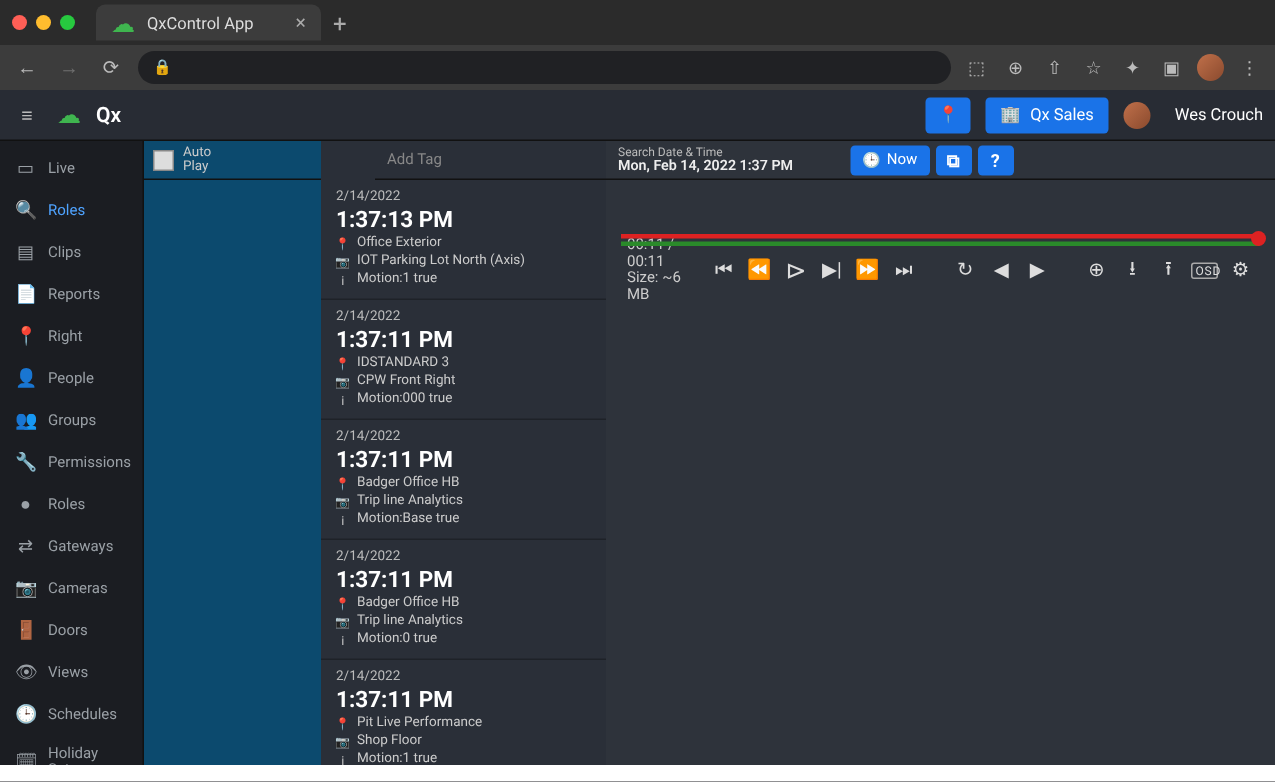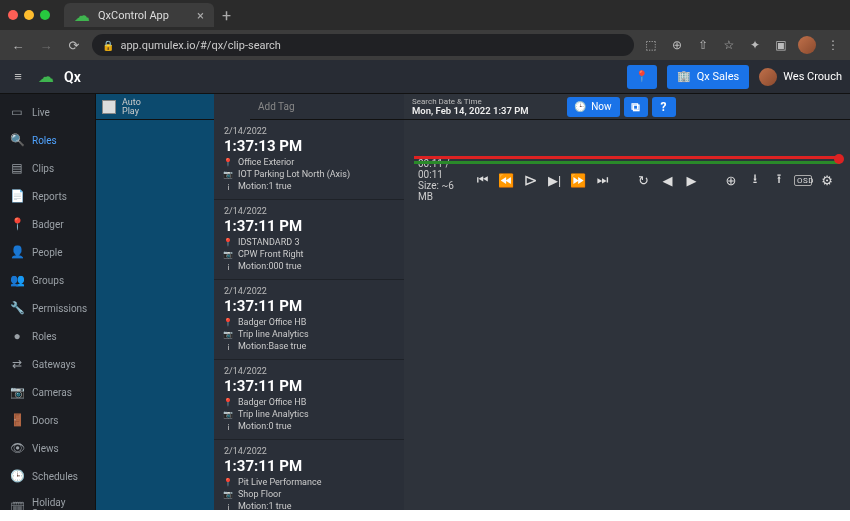--- a/index.html
+++ b/index.html
@@ -90,21 +90,21 @@
   color: #fff;
   height: 24px;
   display: flex;
   align-items: center;
   padding: 0 10px;
   border-radius: 3px;
   font-size: 11px;
   gap: 6px;
 }
 .hdr-btn.pin { padding: 0 8px; }
-.user-chip { display: flex; align-items: center; gap: 6px; font-size: 11px; color: #fff; }
+.user-chip { display: flex; align-items: center; gap: 16px; font-size: 11px; color: #fff; }
 .user-chip .avatar { width: 18px; height: 18px; border-radius: 50%; background: linear-gradient(135deg,#c0704a,#8a4a2e); }
 
 
 .main { flex: 1; display: flex; overflow: hidden; }
 
 
 .sidebar {
   width: 96px;
   background: #1b1d22;
   border-right: 1px solid #111;
@@ -318,21 +318,20 @@
     </div>
     <div class="tab-newtab">+</div>
   </div>
 
   <div class="url-row">
     <div class="nav-ico">←</div>
     <div class="nav-ico" style="opacity:.4">→</div>
     <div class="nav-ico">⟳</div>
     <div class="url-bar">
       <span class="lock">🔒</span>
-      <span>app.qumulex.io/#/qx/clip-search</span>
     </div>
     <div class="right-ico">⬚</div>
     <div class="right-ico">⊕</div>
     <div class="right-ico">⇧</div>
     <div class="right-ico">☆</div>
     <div class="right-ico">✦</div>
     <div class="right-ico">▣</div>
     <div class="avatar-sm"></div>
     <div class="right-ico">⋮</div>
   </div>
@@ -369,21 +368,21 @@
         <div class="side-item">
           <span class="si-ico">▤</span>
           <span>Clips</span>
         </div>
         <div class="side-item">
           <span class="si-ico">📄</span>
           <span>Reports</span>
         </div>
         <div class="side-item">
           <span class="si-ico">📍</span>
-          <span>Badger</span>
+          <span>Right</span>
         </div>
         <div class="side-item">
           <span class="si-ico">👤</span>
           <span>People</span>
         </div>
         <div class="side-item">
           <span class="si-ico">👥</span>
           <span>Groups</span>
         </div>
         <div class="side-item">

